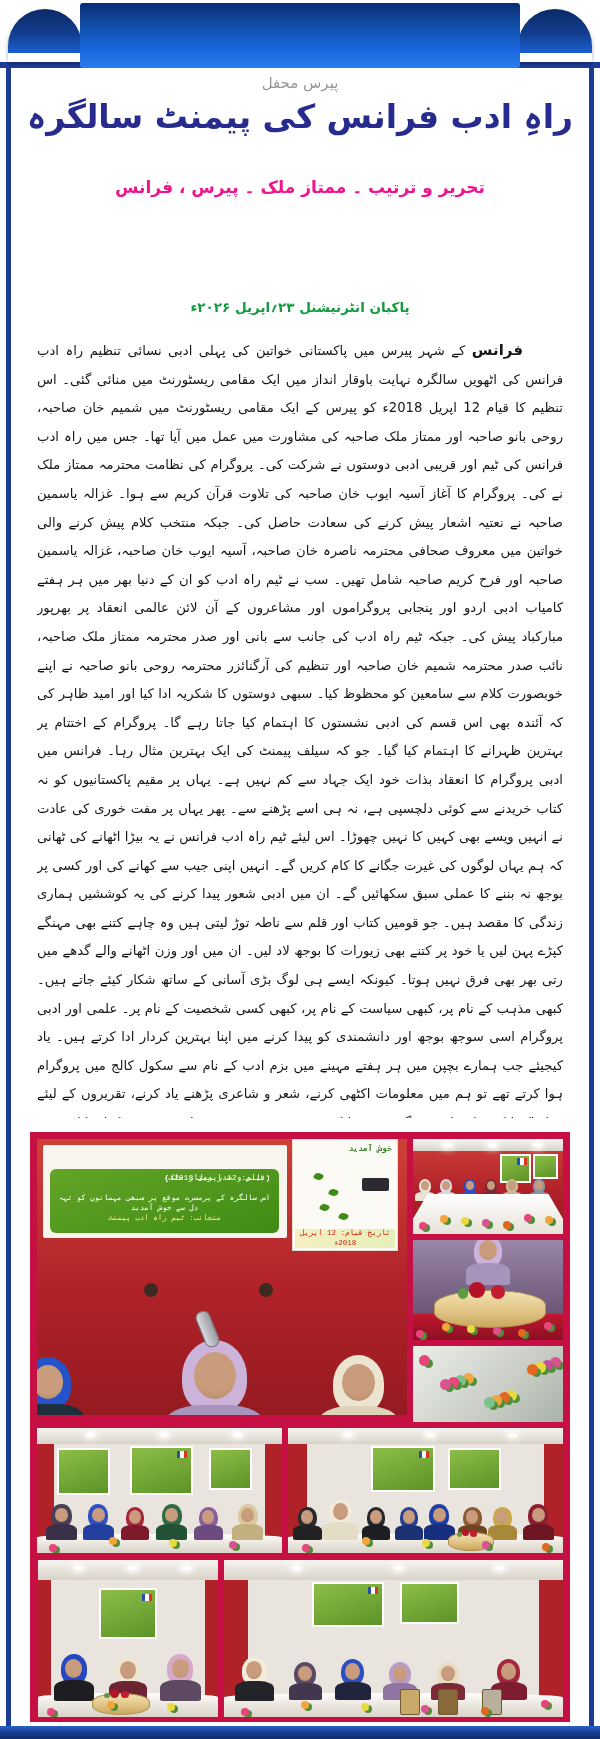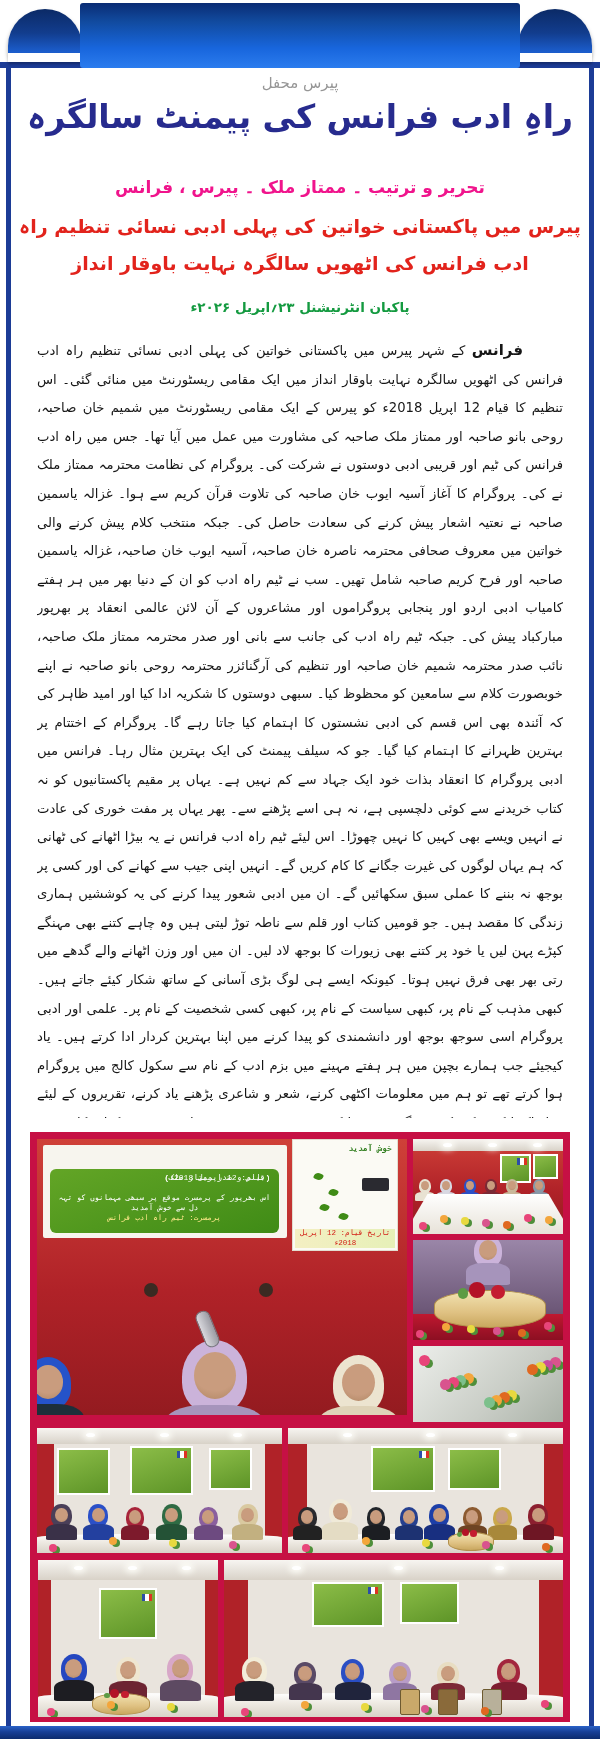--- a/index.html
+++ b/index.html
@@ -50,37 +50,36 @@
 <div class="abs dome left"></div>
 <div class="abs dome right"></div>
 <div class="abs dome-strip left"></div>
 <div class="abs dome-strip right"></div>
 <div class="abs ribbon-bar"></div>
 
 <div class="abs kicker">پیرس محفل</div>
 <div class="abs title">راہِ ادب فرانس کی پیمنٹ سالگرہ</div>
 <div class="abs byline">تحریر و ترتیب ۔ ممتاز ملک ۔ پیرس ، فرانس</div>
 <div class="abs deck">
-  <div>پیرس میں پاکستانی خواتین کی پہلی ادبی نسائی تنظیم راہ ادب فرانس کی اٹھویں سالگرہ نہایت باوقار انداز</div>
 </div>
 <div class="abs dateline">پاکبان انٹرنیشنل ۲۳؍اپریل ۲۰۲۶ء</div>
 
 <p class="abs body-text"><b>فرانس</b><span> کے شہر پیرس میں پاکستانی خواتین کی پہلی ادبی نسائی تنظیم راہ ادب فرانس کی اٹھویں سالگرہ نہایت باوقار انداز میں ایک مقامی ریسٹورنٹ میں منائی گئی۔ اس تنظیم کا قیام 12 اپریل 2018ء کو پیرس کے ایک مقامی ریسٹورنٹ میں شمیم خان صاحبہ، روحی بانو صاحبہ اور ممتاز ملک صاحبہ کی مشاورت میں عمل میں آیا تھا۔ جس میں راہ ادب فرانس کی ٹیم اور قریبی ادبی دوستوں نے شرکت کی۔ پروگرام کی نظامت محترمہ ممتاز ملک نے کی۔ پروگرام کا آغاز آسیہ ایوب خان صاحبہ کی تلاوت قرآن کریم سے ہوا۔ غزالہ یاسمین صاحبہ نے نعتیہ اشعار پیش کرنے کی سعادت حاصل کی۔ جبکہ منتخب کلام پیش کرنے والی خواتین میں معروف صحافی محترمہ ناصرہ خان صاحبہ، آسیہ ایوب خان صاحبہ، غزالہ یاسمین صاحبہ اور فرح کریم صاحبہ شامل تھیں۔ سب نے ٹیم راہ ادب کو ان کے دنیا بھر میں ہر ہفتے کامیاب ادبی اردو اور پنجابی پروگراموں اور مشاعروں کے آن لائن عالمی انعقاد پر بھرپور مبارکباد پیش کی۔ جبکہ ٹیم راہ ادب کی جانب سے بانی اور صدر محترمہ ممتاز ملک صاحبہ، نائب صدر محترمہ شمیم خان صاحبہ اور تنظیم کی آرگنائزر محترمہ روحی بانو صاحبہ نے اپنے خوبصورت کلام سے سامعین کو محظوظ کیا۔ سبھی دوستوں کا شکریہ ادا کیا اور امید ظاہر کی کہ آئندہ بھی اس قسم کی ادبی نشستوں کا اہتمام کیا جاتا رہے گا۔ پروگرام کے اختتام پر بہترین ظہرانے کا اہتمام کیا گیا۔ جو کہ سیلف پیمنٹ کی ایک بہترین مثال رہا۔ فرانس میں ادبی پروگرام کا انعقاد بذات خود ایک جہاد سے کم نہیں ہے۔ یہاں پر مقیم پاکستانیوں کو نہ کتاب خریدنے سے کوئی دلچسپی ہے، نہ ہی اسے پڑھنے سے۔ پھر یہاں پر مفت خوری کی عادت نے انہیں ویسے بھی کہیں کا نہیں چھوڑا۔ اس لیئے ٹیم راہ ادب فرانس نے یہ بیڑا اٹھانے کی ٹھانی کہ ہم یہاں لوگوں کی غیرت جگانے کا کام کریں گے۔ انہیں اپنی جیب سے کھانے کی اور کسی پر بوجھ نہ بننے کا عملی سبق سکھائیں گے۔ ان میں ادبی شعور پیدا کرنے کی یہ کوششیں ہماری زندگی کا مقصد ہیں۔ جو قومیں کتاب اور قلم سے ناطہ توڑ لیتی ہیں وہ چاہے کتنے بھی مہنگے کپڑے پہن لیں یا خود پر کتنے بھی زیورات کا بوجھ لاد لیں۔ ان میں اور وزن اٹھانے والے گدھے میں رتی بھر بھی فرق نہیں ہوتا۔ کیونکہ ایسے ہی لوگ بڑی آسانی کے ساتھ شکار کیئے جاتے ہیں۔ کبھی مذہب کے نام پر، کبھی سیاست کے نام پر، کبھی کسی شخصیت کے نام پر۔ علمی اور ادبی پروگرام اسی سوجھ بوجھ اور دانشمندی کو پیدا کرنے میں اپنا بہترین کردار ادا کرتے ہیں۔ یاد کیجیئے جب ہمارے بچپن میں ہر ہفتے مہینے میں بزم ادب کے نام سے سکول کالج میں پروگرام ہوا کرتے تھے تو ہم میں معلومات اکٹھی کرنے، شعر و شاعری پڑھنے یاد کرنے، تقریروں کے لیئے مواد اکٹھا کرنے کی کیسی تگ و دو ہوا کرتی تھی۔ جو ہمیں تمیز اور تہذیب سکھانے کا موجب بنتے تھے۔ آج کے 1000 نمبرز میں سے 1100 نمبرز لینے والے نام نہاد طالبعلم کو پوچھیں تو اسے بزم ادب کا نام اور مطلب تک معلوم نہیں ہے۔ نتیجہ ہمارے علم اور علمی پروگراموں سے دوری کے سبب نہ ہم اچھی علاقائی زبان جانتے ہیں، نہ اچھی اردو بولتے ہیں، نہ اچھی انگریزی، نہ جس ملک میں رہتے ہیں اس کی زبان اچھے سے جانتے بولتے یا سمجھتے ہیں۔ راہ ادب فرانس نے اسی بات پر یہ مشکل راہ اپنائی کہ ہم اپنی اولادوں کے لیئے اپنی زبان اور علم و ادب کو زندہ رکھ سکیں۔ وہ اس میں کامیاب ہو یا نہ ہو لیکن اپنے حصے کا کام اور یہ ادبی سفر پوری ایمانداری کے ساتھ جاری رہے گا۔ ان شاء اللہ۔ ان الفاظ اور دعاؤں کے ساتھ ممتاز ملک صاحبہ، شمیم خان صاحبہ اور روحی بانو صاحبہ نے تمام دوستوں کے ساتھ مل کر راہ ادب فرانس کی سالگرہ کا کیک کاٹا۔ اور تمام دوستوں کا ایک بار پھر سے تہہ دل سے شکریہ ادا کیا۔</span></p>
 
 <div id="collage" class="abs collage">
     <div class="photo" style="left: 7px; top: 7px; width: 370px; height: 276px;">
       <div style="left: 0px; top: 0%; width: 100%; height: 100%; background: linear-gradient(rgb(207, 64, 56), rgb(176, 34, 40) 55%, rgb(148, 27, 32)); position: absolute;"></div>
       <div style="left: 1.5%; top: 2%; width: 66%; height: 34%; background: rgb(247, 245, 238); border-radius: 2px; position: absolute;">
         <div style="left: 3%; top: 26%; width: 94%; height: 68%; border-radius: 6px; background: linear-gradient(160deg, rgb(99, 165, 38), rgb(63, 139, 22)); position: absolute;">
           <div style="left: 4%; top: 6%; width: 92%; height: 30%; display: flex; justify-content: space-between; direction: rtl; position: absolute;">
             <div class="utxt" style="position: absolute; color: rgb(255, 255, 255); font-size: 8px;">(قیام: 12 اپریل 2018ء)</div>
             <div class="utxt" style="position: absolute; color: rgb(255, 255, 255); font-size: 8px;">(بانی و صدر ممتاز ملک)</div>
           </div>
-          <div class="utxt" style="left: 3%; top: 40%; width: 94%; color: rgb(255, 255, 255); font-size: 7.5px; text-align: center; position: absolute;">اس بھرپور کے پرمسرت موقع پر سبھی مہمانوں کو تہہ دل سے خوش آمدید</div>
-          <div class="utxt" style="left: 3%; top: 70%; width: 94%; color: rgb(255, 233, 138); font-size: 7.5px; text-align: center; position: absolute;">پرمسرت: ٹیم راہ ادب فرانس</div>
+          <div class="utxt" style="left: 3%; top: 40%; width: 94%; color: rgb(255, 255, 255); font-size: 7.5px; text-align: center; position: absolute;">اس سالگرہ کے پرمسرت موقع پر سبھی مہمانوں کو تہہ دل سے خوش آمدید</div>
+          <div class="utxt" style="left: 3%; top: 70%; width: 94%; color: rgb(255, 233, 138); font-size: 7.5px; text-align: center; position: absolute;">منجانب: ٹیم راہ ادب پیمنٹ</div>
         </div>
       </div>
       <div style="left: 69%; top: 0px; width: 28%; height: 40%; background: rgb(251, 250, 244); border: 1px solid rgb(226, 221, 208); position: absolute;">
         <div class="utxt" style="right: 5%; top: 4%; color: rgb(47, 125, 29); font-size: 8px; font-weight: bold; position: absolute;">خوش آمدید</div>
         <div style="left: 20%; top: 30%; width: 9px; height: 7px; background: rgb(63, 139, 22); border-radius: 60% 20%; transform: rotate(25deg); position: absolute;"></div>
         <div style="left: 34%; top: 44%; width: 9px; height: 7px; background: rgb(63, 139, 22); border-radius: 60% 20%; transform: rotate(25deg); position: absolute;"></div>
         <div style="left: 26%; top: 58%; width: 9px; height: 7px; background: rgb(63, 139, 22); border-radius: 60% 20%; transform: rotate(25deg); position: absolute;"></div>
         <div style="left: 44%; top: 66%; width: 9px; height: 7px; background: rgb(63, 139, 22); border-radius: 60% 20%; transform: rotate(25deg); position: absolute;"></div>
         <div style="right: 8%; top: 34%; width: 26%; height: 12%; background: rgb(42, 42, 48); border-radius: 2px; position: absolute;"></div>
         <div class="utxt" style="left: 2%; bottom: 2%; width: 96%; color: rgb(211, 32, 24); font-size: 7.5px; text-align: center; background: linear-gradient(90deg, rgb(244, 239, 194), rgb(230, 240, 184)); position: absolute;">تاریخ قیام: 12 اپریل 2018ء</div>

